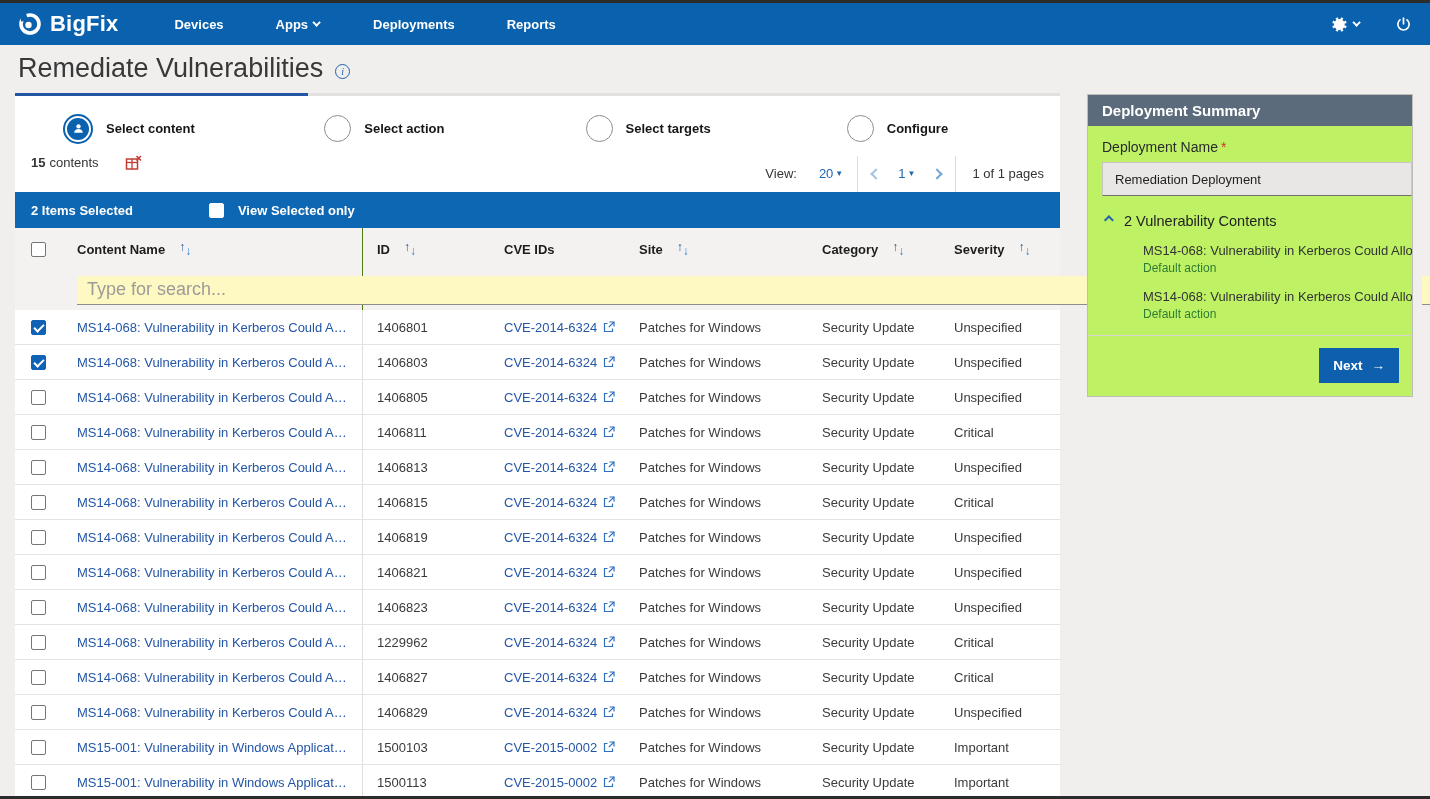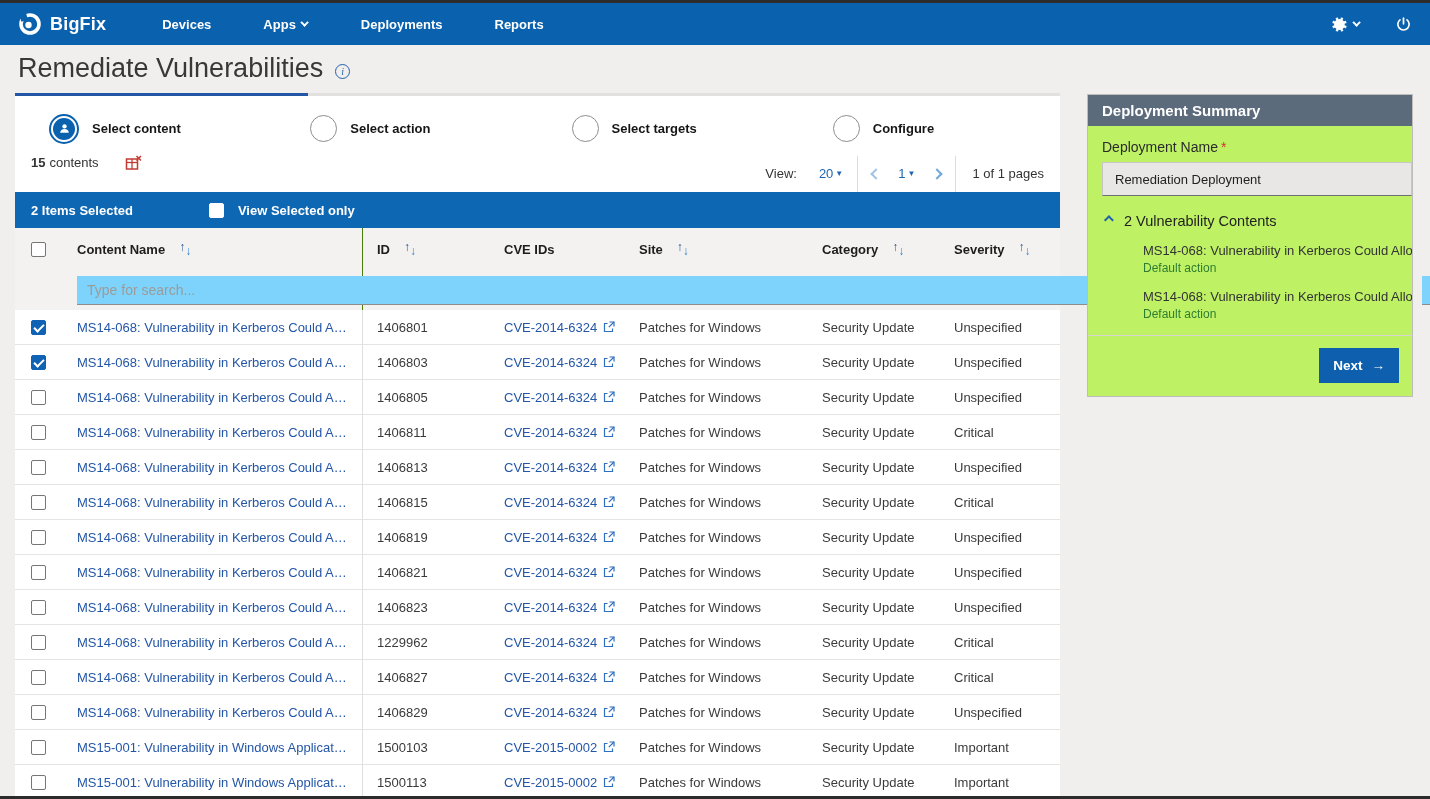--- a/index.html
+++ b/index.html
@@ -13,41 +13,41 @@
   .edge-strip { position:absolute; left:0; width:1430px; height:3px; background:#2c2c2c; z-index:50; }
   .edge-top { top:0; }
   .edge-bottom { bottom:0; }
 
   
   .nav {
     position:absolute; top:3px; left:0; width:1430px; height:42px;
     background:#0a61ad; display:flex; align-items:center; padding:0 18px;
   }
   .brand { display:flex; align-items:center; gap:8px; margin-right:48px; cursor:pointer; }
-  .brand-name { color:#fff; font-size:18px; font-weight:bold; letter-spacing:.2px; }
+  .brand-name { color:#fff; font-size:22px; font-weight:bold; letter-spacing:.2px; }
   .nav-items { display:flex; align-items:center; gap:44px; }
   .nav-item { color:#fff; font-size:13px; font-weight:bold; display:flex; align-items:center; gap:7px; cursor:pointer;margin-left:8px; }
   .nav-right { margin-left:auto; display:flex; align-items:center; gap:34px; }
   .nav-ico { display:flex; align-items:center; gap:7px; cursor:pointer; }
   .chev { display:inline-block; width:6px; height:6px; border-left:2px solid #fff; border-bottom:2px solid #fff; transform:rotate(-45deg) translateY(-2px); }
 
   
   .title-bar { position:absolute; top:45px; left:0; width:1430px; height:46px; display:flex; align-items:center; padding:0 18px; gap:12px; }
   .page-title { font-size:27px; font-weight:400; color:#383838; }
   .info-ico { width:15px; height:15px; border:1px solid #2062af; border-radius:50%; color:#2062af; font-size:10px; display:flex; align-items:center; justify-content:center; font-family:"Liberation Serif", serif; font-style:italic; margin-top:6px; }
 
   
   .content { position:absolute; top:93px; left:15px; display:flex; gap:27px; }
   .card { width:1045px; background:#fff; }
   .progress-track { height:3px; background:#e3e1df; }
   .progress-fill { width:28%; height:3px; }
 
   
   .stepper { height:59px; display:flex; align-items:center; }
-  .step { flex:1; display:flex; align-items:center; gap:13px; padding-left:34px; cursor:pointer;margin-top:6px; }
+  .step { flex:1; display:flex; align-items:center; gap:13px; padding-left:48px; cursor:pointer;margin-top:6px; }
   .step-circle { width:27px; height:27px; border-radius:50%; border:1.5px solid #8d8d8d; background:#fff; flex:none; display:flex; align-items:center; justify-content:center; }
   .step.active .step-circle { border:2px solid #0a61ad; width:30px; height:30px; background:#fff; padding:2px; }
   .step-circle-inner { width:22px; height:22px; border-radius:50%; background:#0a61ad; display:flex; align-items:center; justify-content:center; }
   .step-label { font-size:13px; font-weight:bold; color:#161616; }
 
   
   .toolbar { height:37px; display:flex; align-items:flex-start; padding:0 16px; font-size:13px; color:#333; }
   .count-b { font-weight:bold; margin-right:4px; }
   .clear-ico { margin-left:26px; cursor:pointer; display:flex; }
   .toolbar-right { margin-left:auto; display:flex; align-items:center; height:100%; }
@@ -78,21 +78,21 @@
   .c-check { width:48px; padding-left:16px; flex:none; }
   .c-name { width:300px; flex:none; }
   .c-id { width:127px; flex:none; }
   .c-cve { width:135px; flex:none; gap:6px; }
   .c-site { width:183px; flex:none; }
   .c-cat { width:132px; flex:none; }
   .c-sev { width:120px; flex:none; }
   .sort { display:inline-flex; margin-left:14px; cursor:pointer; font-weight:normal; font-size:12px; }
   .sort .su { color:#1d4e94; transform:translateY(-2px); font-weight:normal; }
   .sort .sd { color:#2e83d8; transform:translateY(2px); font-weight:normal; }
-  .f-input { background:#7dd3fc; border:none; border-bottom:1px solid #8f8d8b; height:29px; font-size:14px; color:#444; padding:0 10px; font-family:"Liberation Sans", sans-serif; width:100%; }
+  .f-input { background:#fef9c3; border:none; border-bottom:1px solid #8f8d8b; height:29px; font-size:18px; color:#444; padding:0 10px; font-family:"Liberation Sans", sans-serif; width:100%; }
   .f-input::placeholder { color:#9d9b99; }
   .f-wrap { width:100%; padding-right:12px; }
   .c-name.f-wrap { padding-left:14px; }
   .tbody { background:#fff; }
   .trow { height:35px; display:flex; align-items:center; border-bottom:1px solid #e6e4e2; font-size:13px; }
   .link { color:#2456a6; text-decoration:none; cursor:pointer; overflow:hidden; text-overflow:ellipsis; white-space:nowrap; }
   .c-name .link { display:block; max-width:272px; }
   .ext { flex:none; }
 
   

